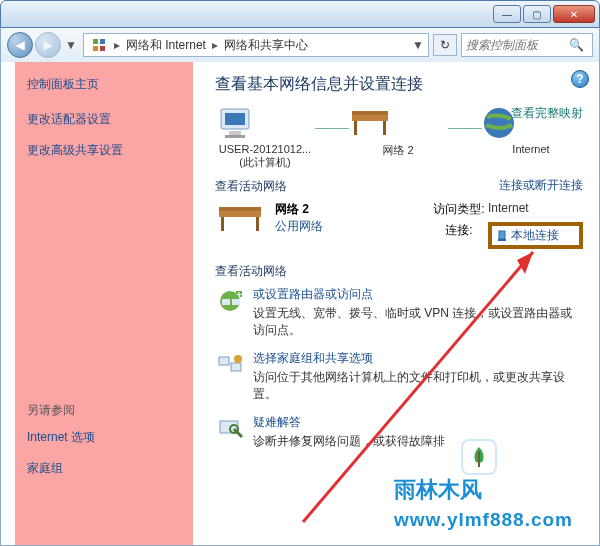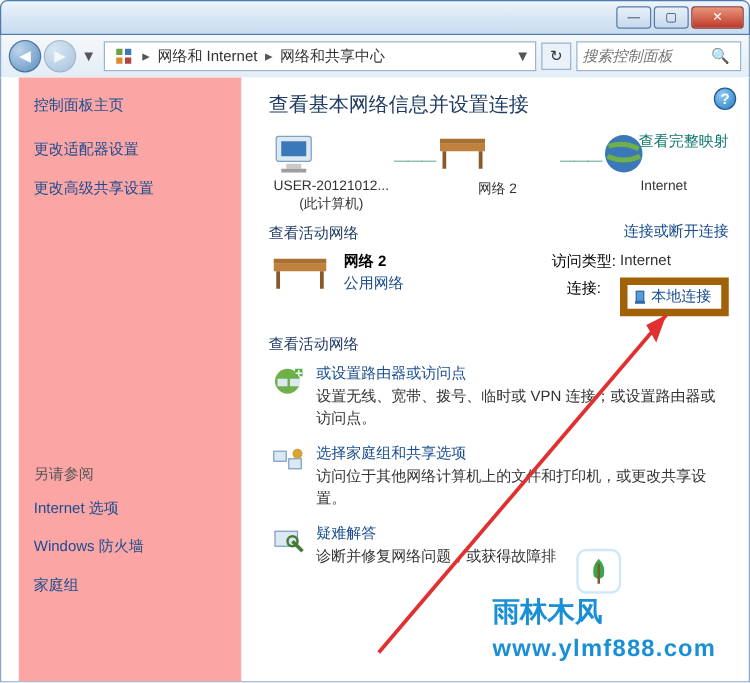--- a/index.html
+++ b/index.html
@@ -50,21 +50,21 @@
 
 .actbox { display:flex; align-items:flex-start; margin-bottom:10px; position:relative; }
 .actbox .bench { width:50px; height:36px; margin-right:10px; }
 .actinfo { flex:1; }
 .actinfo .netname { font-weight:bold; }
 .actinfo .nettype { color:#1a4d8f; cursor:pointer; }
 .actright { font-size:12px; }
 .actright .row { display:flex; margin-bottom:4px; }
 .actright .lab { width:58px; text-align:center; }
 .actright .val { color:#333; }
-.localconn { color:#1a4d8f; border:6px solid #a16207; padding:1px 8px 1px 4px; display:inline-flex; align-items:center; cursor:pointer; }
+.localconn { color:#1a4d8f; border:4px solid #a16207; padding:1px 20px 1px 4px; display:inline-flex; align-items:center; cursor:pointer; }
 .connect-link { position:absolute; right:0; top:-24px; color:#1a4d8f; cursor:pointer; }
 
 
 .setlist .item { display:flex; margin-bottom:10px; }
 .setlist .ico { width:30px; height:30px; margin-right:8px; flex-shrink:0; display:flex; align-items:center; justify-content:center; }
 .setlist .title { color:#1a4d8f; cursor:pointer; margin-bottom:2px; }
 .setlist .desc { color:#333; line-height:1.45; }
 
 
 .redarrow { position:absolute; pointer-events:none; }
@@ -127,21 +127,20 @@
 
 <div class="body">
 
   <div class="sidebar">
     <div class="home">控制面板主页</div>
     <div class="link">更改适配器设置</div>
     <div class="link">更改高级共享设置</div>
     <div class="section-other">
       <div class="other-title">另请参阅</div>
       <div class="link">Internet 选项</div>
-      <div class="link">Windows 防火墙</div>
       <div class="link">家庭组</div>
     </div>
   </div>
 
   <div class="main">
     <div class="help">?</div>
     <h2 class="mainhead">查看基本网络信息并设置连接</h2>
 
     <div class="maprow">
       <div class="mapcol">

